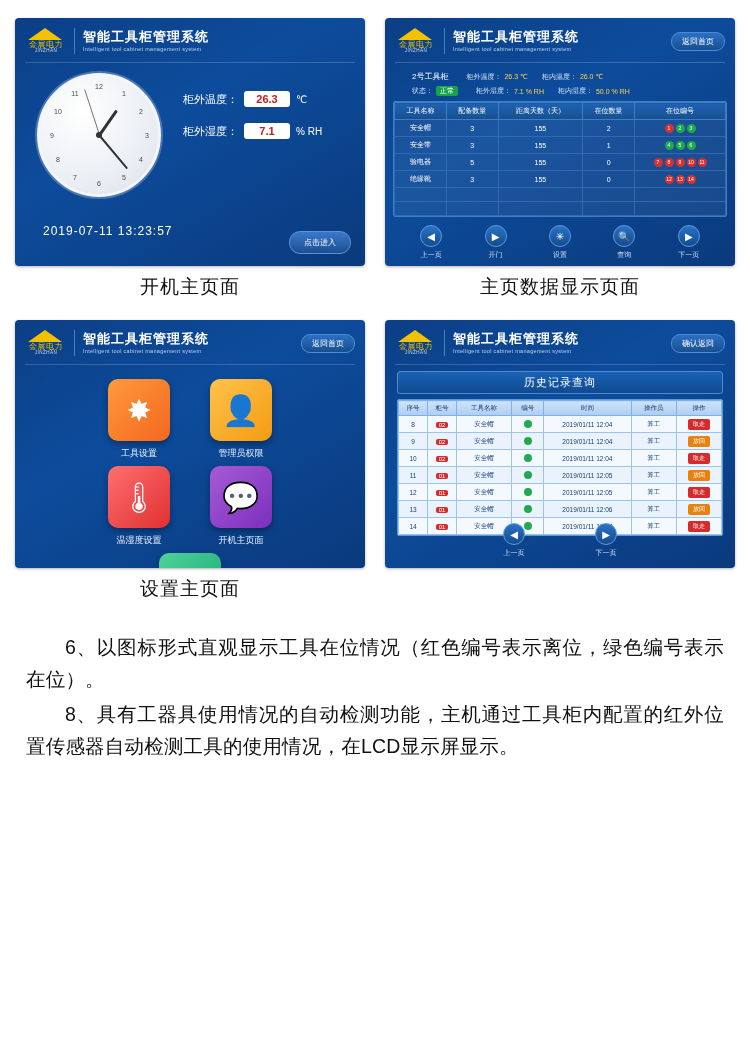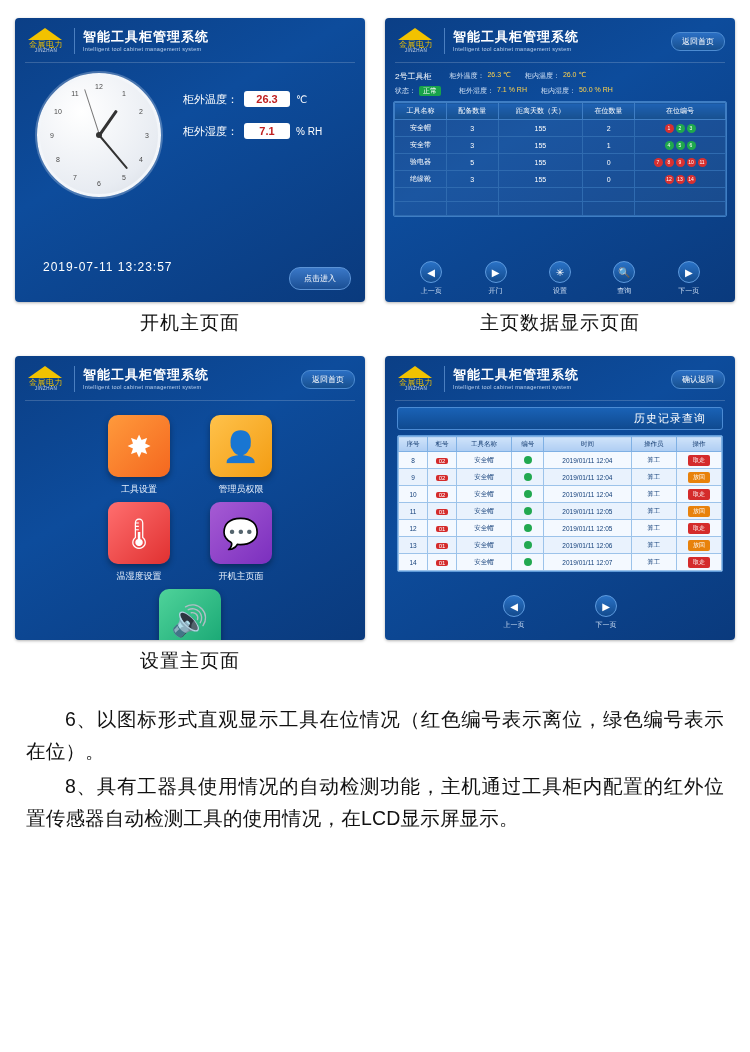--- a/index.html
+++ b/index.html
@@ -7,21 +7,21 @@
     width:750px;height:1052px;background:#fff;
     font-family:"Liberation Sans","DejaVu Sans",sans-serif;
     color:#222;overflow:hidden;
   }
   .grid{
     width:750px;padding:18px 0 0 0;box-sizing:border-box;
     display:flex;flex-wrap:wrap;justify-content:center;
   }
   .cell{width:350px;margin:0 10px 6px 10px;}
   .screen{
-    width:350px;height:284px;border-radius:4px;overflow:hidden;position:relative;
+    width:350px;height:248px;border-radius:4px;overflow:hidden;position:relative;
     background:linear-gradient(150deg,#0b3f86 0%,#0d4c9c 40%,#0a3a7d 100%);
     box-shadow:0 1px 3px rgba(0,0,0,.3);
   }
   .caption{
     text-align:center;font-size:19px;color:#111;margin:8px 0 14px 0;
     letter-spacing:1px;
   }
   
   .hdr{display:flex;align-items:center;padding:8px 10px 4px 10px;}
   .logo{
@@ -76,21 +76,21 @@
   .unit{font-size:10px;color:#fff;}
   .dtline{position:absolute;left:28px;bottom:28px;color:#fff;font-size:12px;letter-spacing:1px;}
   .enterbtn{
     position:absolute;right:14px;bottom:12px;
     background:linear-gradient(#3a78c8,#1b4f94);border:1px solid #5b93d6;
     color:#fff;font-size:8px;border-radius:11px;padding:5px 14px;
   }
 
   
   .s2info{padding:4px 10px 0 10px;color:#fff;font-size:7px;}
-  .s2row{display:flex;margin-top:4px;}
+  .s2row{display:flex;align-items:center;margin-top:4px;margin-left:17px;}
   .s2row .k{color:#cfe0f5;margin-right:3px;white-space:nowrap;}
   .s2row .v{color:#ffd34d;margin-right:14px;white-space:nowrap;}
   .s2row .cab{color:#fff;font-size:8px;margin-right:18px;white-space:nowrap;}
   .badge-on{
     background:#18a34a;color:#fff;border-radius:2px;padding:0 4px;margin-right:18px;font-size:7px;
   }
   .tbl{margin:5px 8px 0 8px;border:1px solid #3f7ec4;border-radius:2px;overflow:hidden;}
   .tbl table{width:100%;border-collapse:collapse;font-size:7px;color:#fff;}
   .tbl th{
     background:linear-gradient(#1f62b4,#17508f);color:#ffffff;font-weight:normal;
@@ -130,21 +130,21 @@
   .t-orange{background:linear-gradient(135deg,#ff9a3c,#f4671f);}
   .t-yellow{background:linear-gradient(135deg,#ffc24b,#f39c12);}
   .t-red{background:linear-gradient(135deg,#ff6f6f,#e03131);}
   .t-purple{background:linear-gradient(135deg,#a65bd4,#7b2fbe);}
   .t-green{background:linear-gradient(135deg,#4fd39a,#17a673);}
   .s3label{font-size:9px;color:#e8f0fb;}
 
   
   .h-title{
     margin:6px 12px 0 12px;background:linear-gradient(#1a62b6,#0f4a90);
-    border:1px solid #4b8bd4;border-radius:3px;text-align:right;color:#fff;
+    border:1px solid #4b8bd4;border-radius:3px;text-align:center;color:#fff;
     font-size:11px;padding:3px 16px;letter-spacing:1px;
   }
   .htbl{margin:5px 12px 0 12px;border:1px solid #5f9ad8;border-radius:2px;overflow:hidden;background:#fff;}
   .htbl table{width:100%;border-collapse:collapse;font-size:6.5px;color:#14407a;}
   .htbl th{
     background:linear-gradient(#cfe3fa,#aecdf3);color:#10386e;font-weight:normal;
     border:1px solid #7fb0e4;padding:2.5px 1px;
   }
   .htbl td{border:1px solid #9cc3ea;padding:2.5px 1px;text-align:center;background:#f4f9ff;}
   .htbl tr:nth-child(even) td{background:#e9f2fd;}

